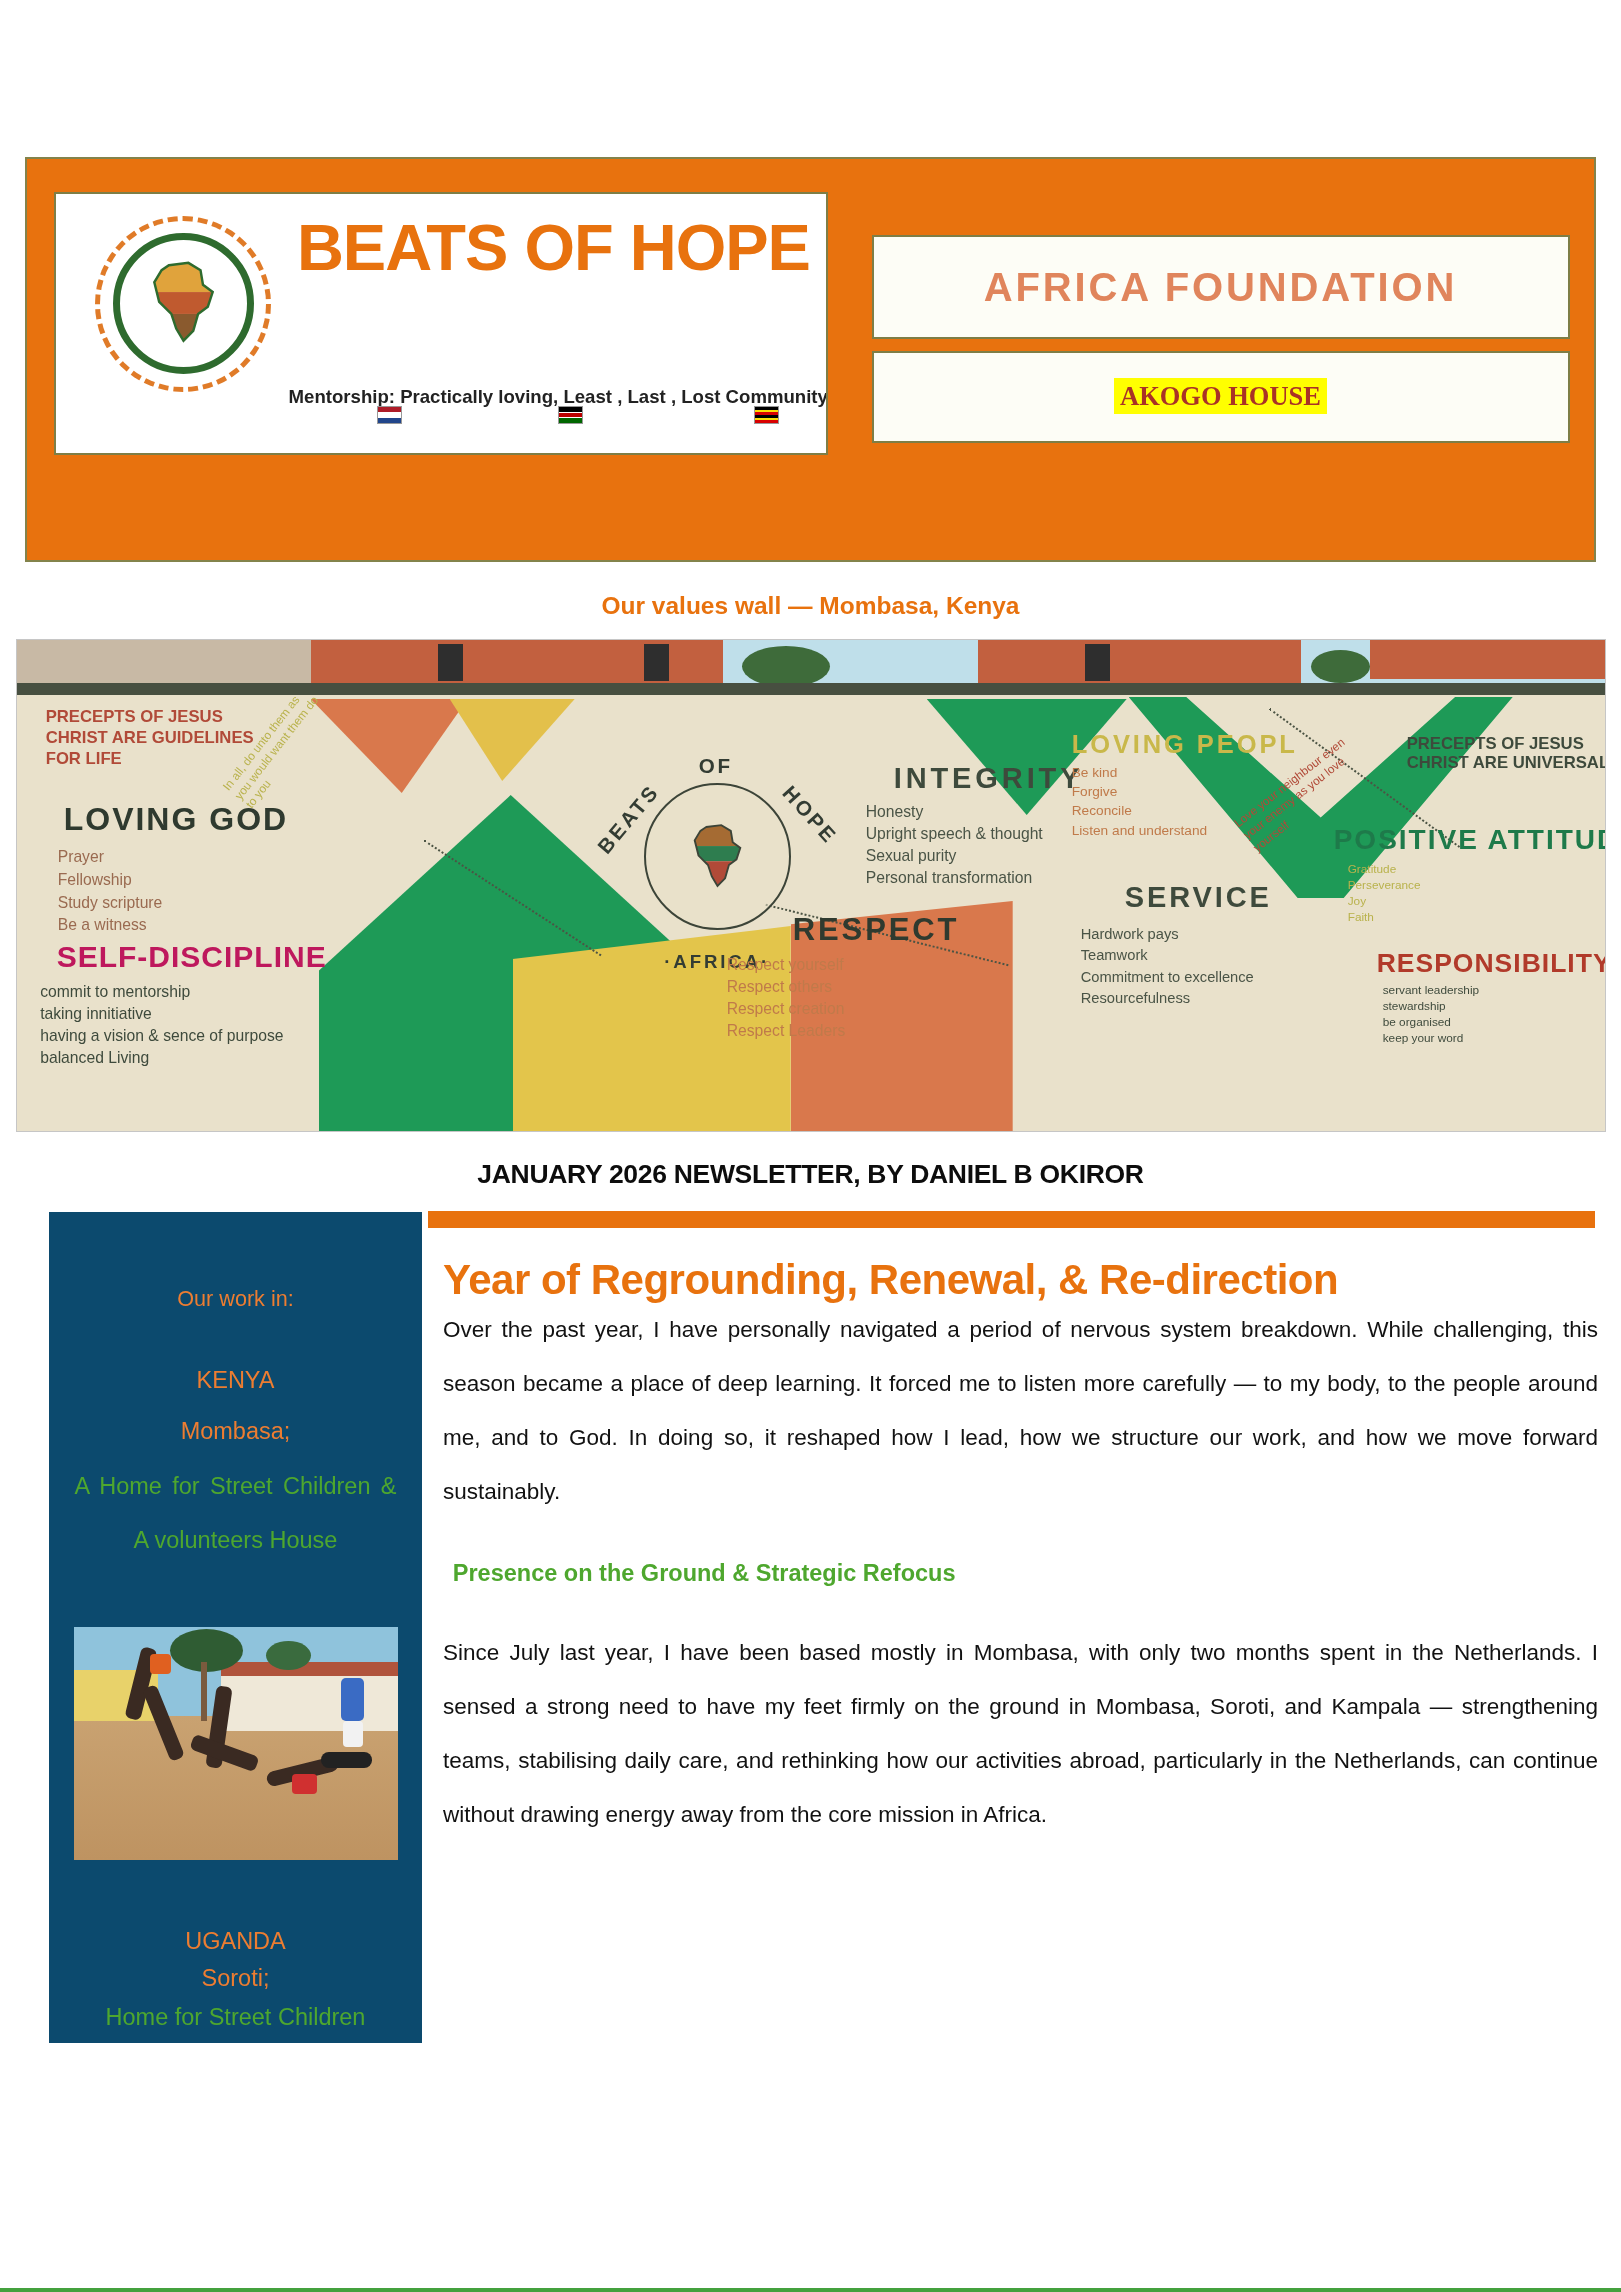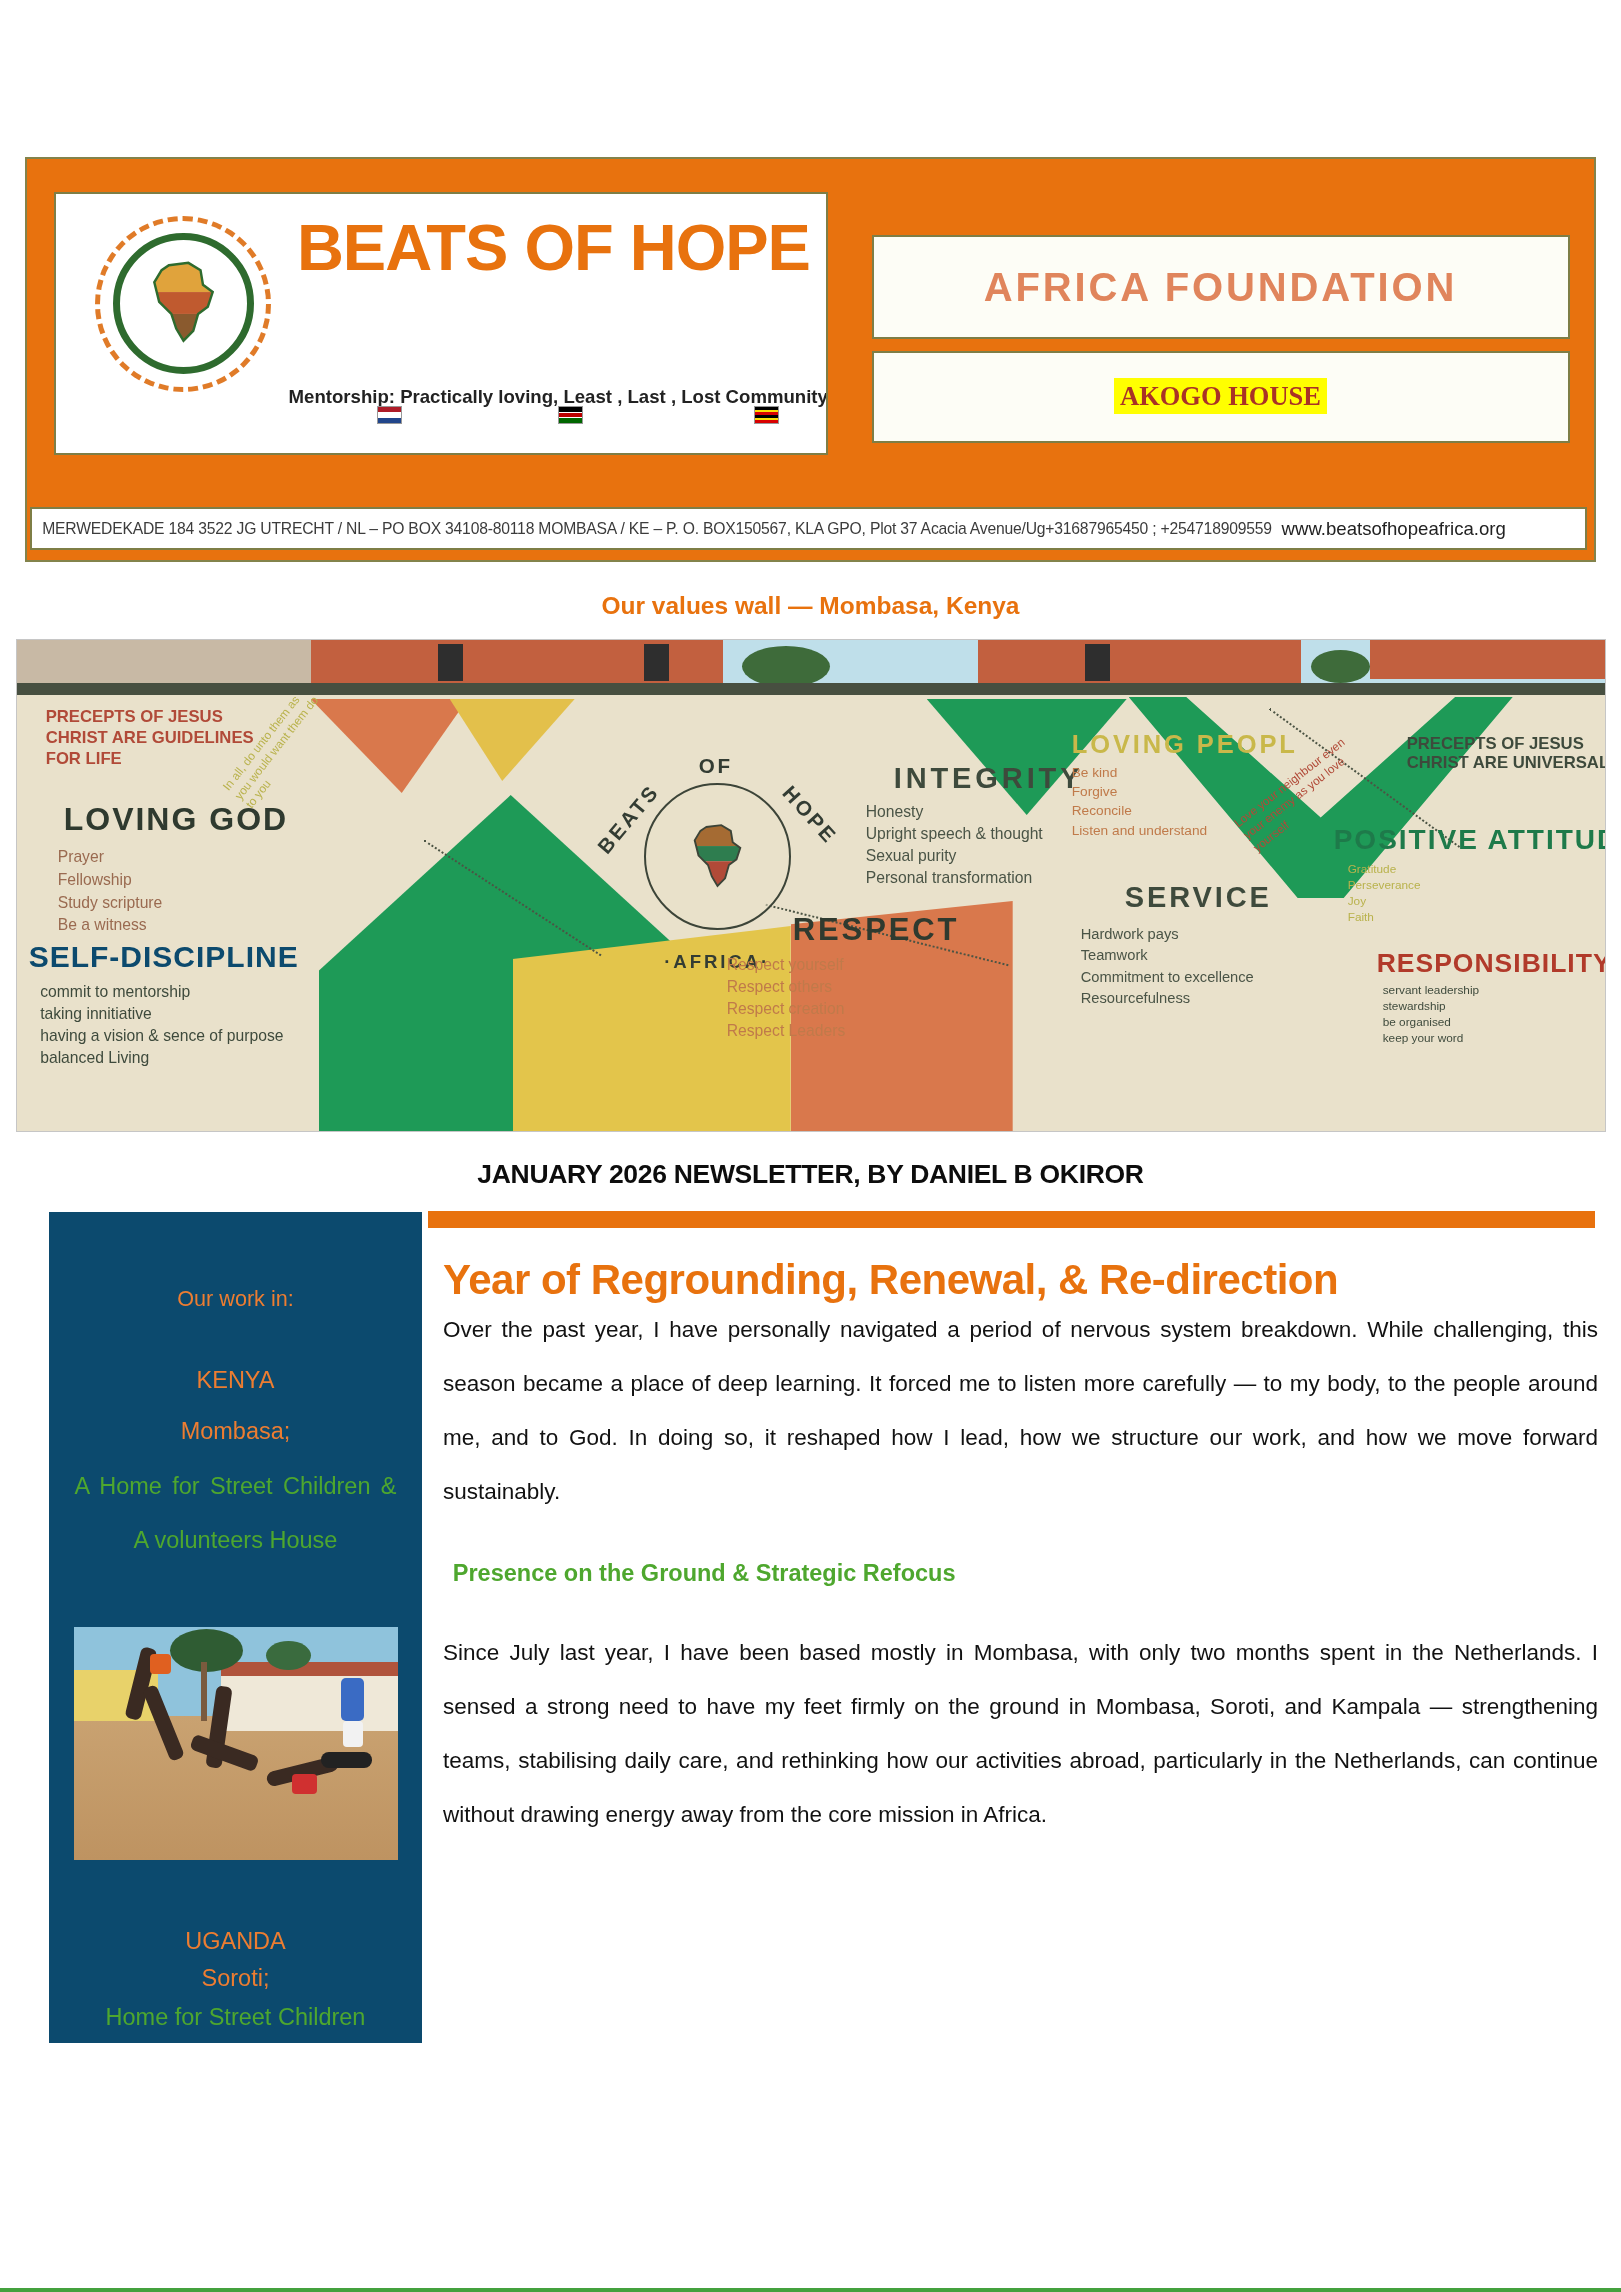--- a/index.html
+++ b/index.html
@@ -120,21 +120,21 @@
 
   .wtext { position:absolute; z-index:4; }
   .whead { font-weight:bold; white-space:nowrap; }
   .witems div { white-space:nowrap; }
   .t-precepts-left { left:29px; top:67px; width:235px; color:#B14A38; font-size:16.7px; font-weight:bold; line-height:1.25; }
   .t-note-left { left:194px; top:82px; width:137px; transform:rotate(-52deg); color:#B9B24C; font-size:11.8px; line-height:1.25; }
   .h-loving-god { left:47px; top:161px; font-size:32px; color:#2F3A2F; letter-spacing:2px; }
   .i-loving-god { left:41px; top:206px; font-size:15.7px; color:#9A6A50; line-height:1.45; }
   .h-integrity { left:877px; top:122px; font-size:29px; color:#3E4A3C; letter-spacing:3.9px; }
   .i-integrity { left:849px; top:161px; font-size:15.7px; color:#4A5446; line-height:1.4; }
-  .h-self-disc { left:12px; top:300px; font-size:30px; color:#0c4a6e; letter-spacing:1px; }
+  .h-self-disc { left:40px; top:300px; font-size:30px; color:#be185d; letter-spacing:1px; }
   .i-self-disc { left:23.5px; top:341px; font-size:15.7px; color:#3E4A3C; line-height:1.4; }
   .h-respect { left:776px; top:272px; font-size:31px; color:#2F3A2F; letter-spacing:2.9px; }
   .i-respect { left:710px; top:314px; font-size:15.7px; color:#C07A4A; line-height:1.4; }
   .h-loving-peopl { left:1055px; top:90px; font-size:25.5px; color:#C9B84A; letter-spacing:2.9px; }
   .i-loving-peopl { left:1055px; top:123px; font-size:13.7px; color:#C07A4A; line-height:1.4; }
   .t-note-right { left:1213px; top:129px; width:147px; transform:rotate(-38deg); color:#B14A38; font-size:11.8px; line-height:1.3; }
   .t-precepts-right { left:1390px; top:94px; width:221px; color:#3E4A3C; font-size:16.7px; font-weight:bold; line-height:1.15; }
   .h-positive { left:1317px; top:184px; font-size:28px; color:#1E7A4A; letter-spacing:2px; }
   .i-positive { left:1331px; top:222px; font-size:11.8px; color:#B9B24C; line-height:1.35; }
   .h-service { left:1108px; top:241px; font-size:29px; color:#3E4A3C; letter-spacing:2.9px; }
@@ -231,24 +231,20 @@
 
   <div class="foundation-box">
     <span>AFRICA FOUNDATION</span>
   </div>
 
   <div class="mission-box">
     <br>
     <span class="mission-line">AKOGO HOUSE</span>
   </div>
 
-  <div class="address-bar">
-    <span class="address-text">MERWEDEKADE 184  3522 JG UTRECHT / NL – PO BOX 34108-80118 MOMBASA / KE – P. O. BOX150567, KLA GPO, Plot 37 Acacia Avenue/Ug+31687965450 ; +254718909559</span>
-    <span class="website">www.beatsofhopeafrica.org</span>
-  </div>
 </div>
 
 <div class="wall-caption">Our values wall — Mombasa, Kenya</div>
 
 <div class="wall">
   <div class="wall-sky"></div>
   <div class="bldg b1"></div>
   <div class="bldg b2"></div>
   <div class="bldg b3"></div>
   <div class="bldg b4"></div>

